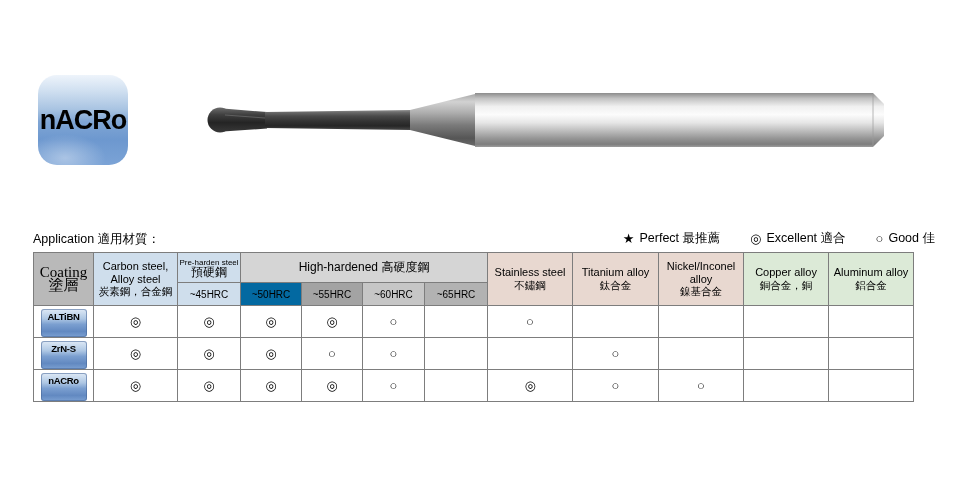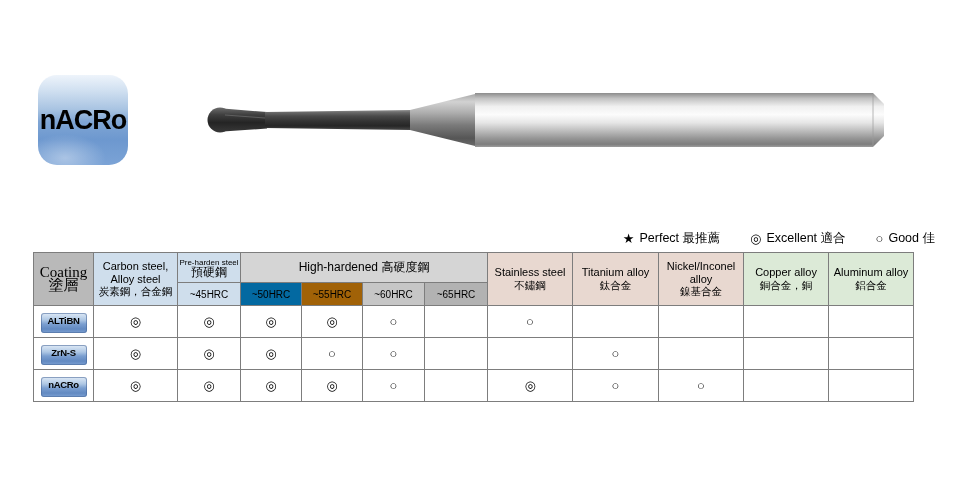--- a/index.html
+++ b/index.html
@@ -27,35 +27,35 @@
   table.app{position:absolute;left:33px;top:252px;border-collapse:collapse;table-layout:fixed;width:881px;}
   table.app td{border:1px solid #7d7d7d;text-align:center;vertical-align:middle;padding:0;overflow:hidden;}
   tr.h1 td{height:29px;}
   tr.h2 td{height:22px;}
   tr.data td{height:31px;}
 
   .c-coat{background:#b9b9b9;font-size:15px;line-height:13px;font-family:Liberation Serif, serif;}
   .c-blue{background:#cfdeec;}
   .c-hh{background:#d5d5d5;font-size:12px;}
   .c-g50{background:#0369a1;}
-  .c-g55{background:#a16207;}
+  .c-g55{background:#a3a3a3;}
   .c-g60{background:#c6c6c6;}
   .c-g65{background:#b2b2b2;margin-left:12px;}
   .c-pink{background:#e8d8d0;}
   .c-green{background:#dcead7;margin-left:32px;}
   .hrc{font-size:10px;}
 
   .ln-en{font-size:11px;line-height:12.5px;}
   .ln-zh{font-size:10.5px;line-height:13px;}
   .ln-sm-en{font-size:8px;line-height:9px;}
   .ln-sm-zh{font-size:12px;line-height:11px;}
 
   .sym-cell{font-size:13px;}
 
-  .badge{display:inline-block;width:46px;height:20px;line-height:16px;border-radius:3px;
+  .badge{display:inline-block;width:46px;height:28px;line-height:16px;border-radius:3px;
          font-size:9.5px;font-weight:bold;color:#000;letter-spacing:-0.3px;
          background:linear-gradient(180deg,#dfeaf6 0%,#aec7e4 35%,#7b9fd0 55%,#6289c1 80%,#7ba0d2 100%);
          box-shadow:inset 0 0 0 1px rgba(70,100,150,.55);}
 </style>
 </head>
 <body>
 
 <div class="page">
 
   <div class="logo">
@@ -105,20 +105,21 @@
     <line x1="40" y1="27" x2="80" y2="30" stroke="#777" stroke-width="1" opacity="0.6"></line>
 
     <polygon points="80,24 225,22 225,42 80,40" fill="url(#neckGrad)"></polygon>
 
     <polygon points="225,22 290,6 290,58 225,42" fill="url(#taperGrad)"></polygon>
 
     <path d="M290,5 H688 L699,16 V48 L688,59 H290 Z" fill="url(#shankGrad)"></path>
     <line x1="688" y1="7" x2="688" y2="57" stroke="#9a9a9a" stroke-width="1" opacity="0.7"></line>
   </svg>
 
+  <div class="app-label">Application 適用材質：</div>
 
   <div class="legend">
     <span class="item">
       <span class="sym">★</span>
       <span>Perfect 最推薦</span>
     </span>
     <span class="item">
       <span class="sym">◎</span>
       <span>Excellent 適合</span>
     </span>

